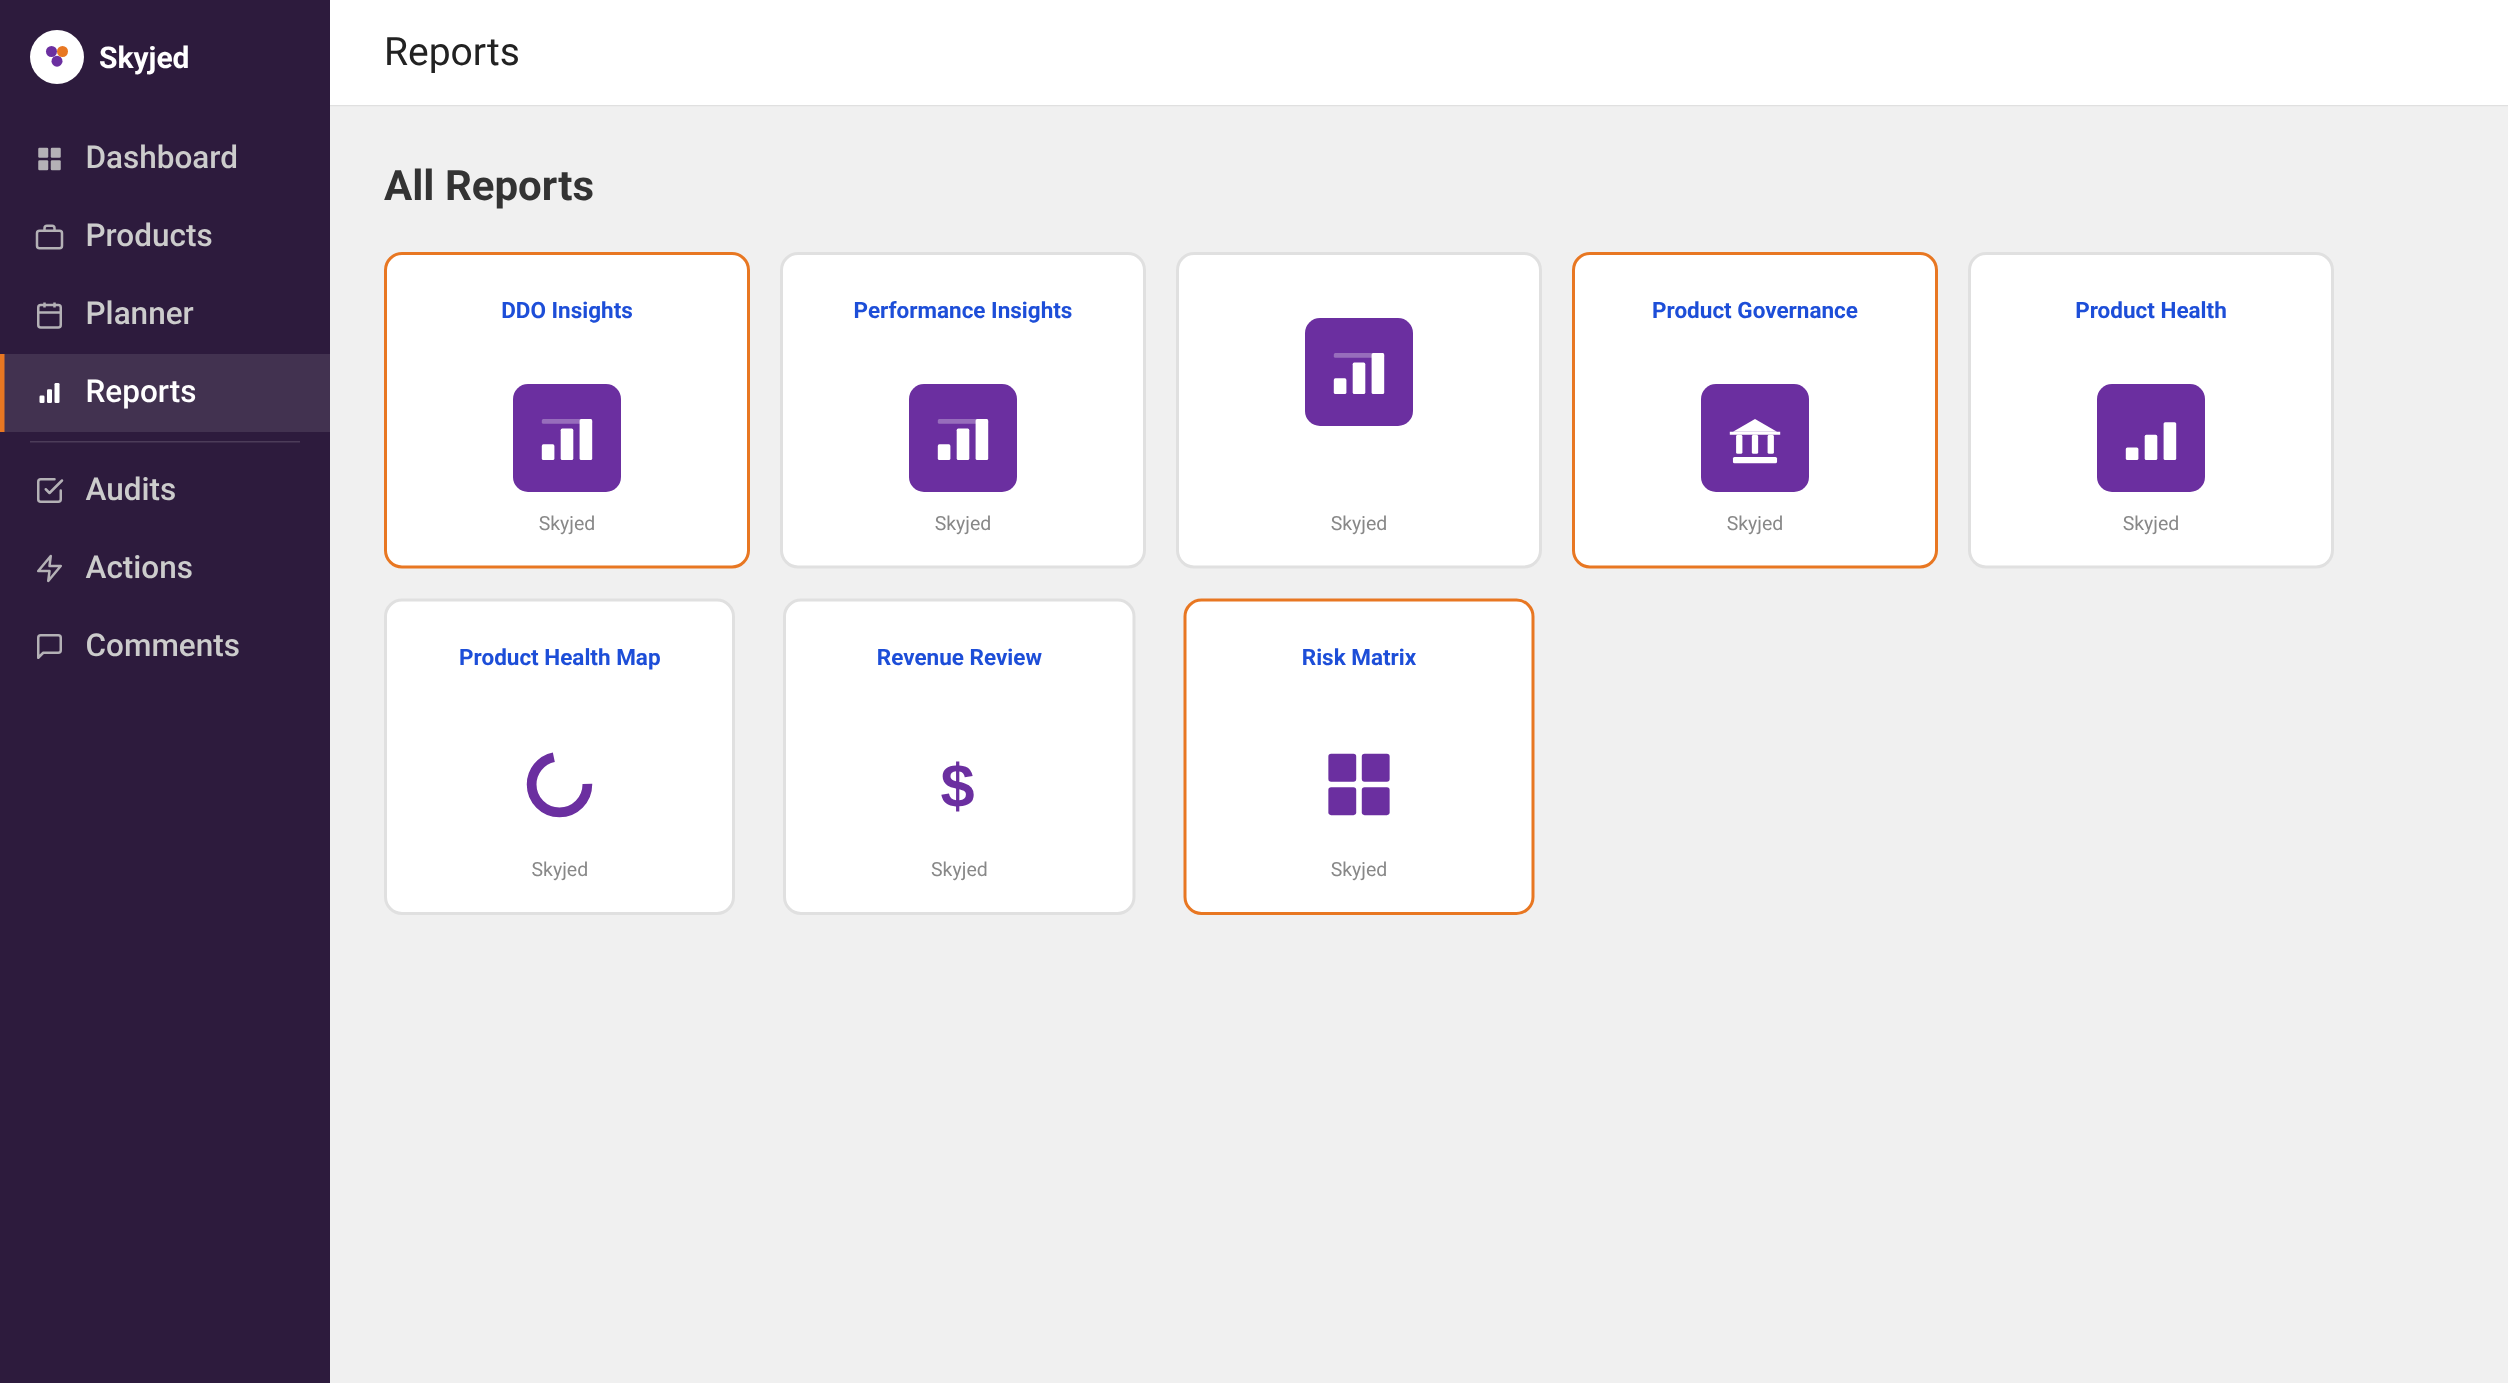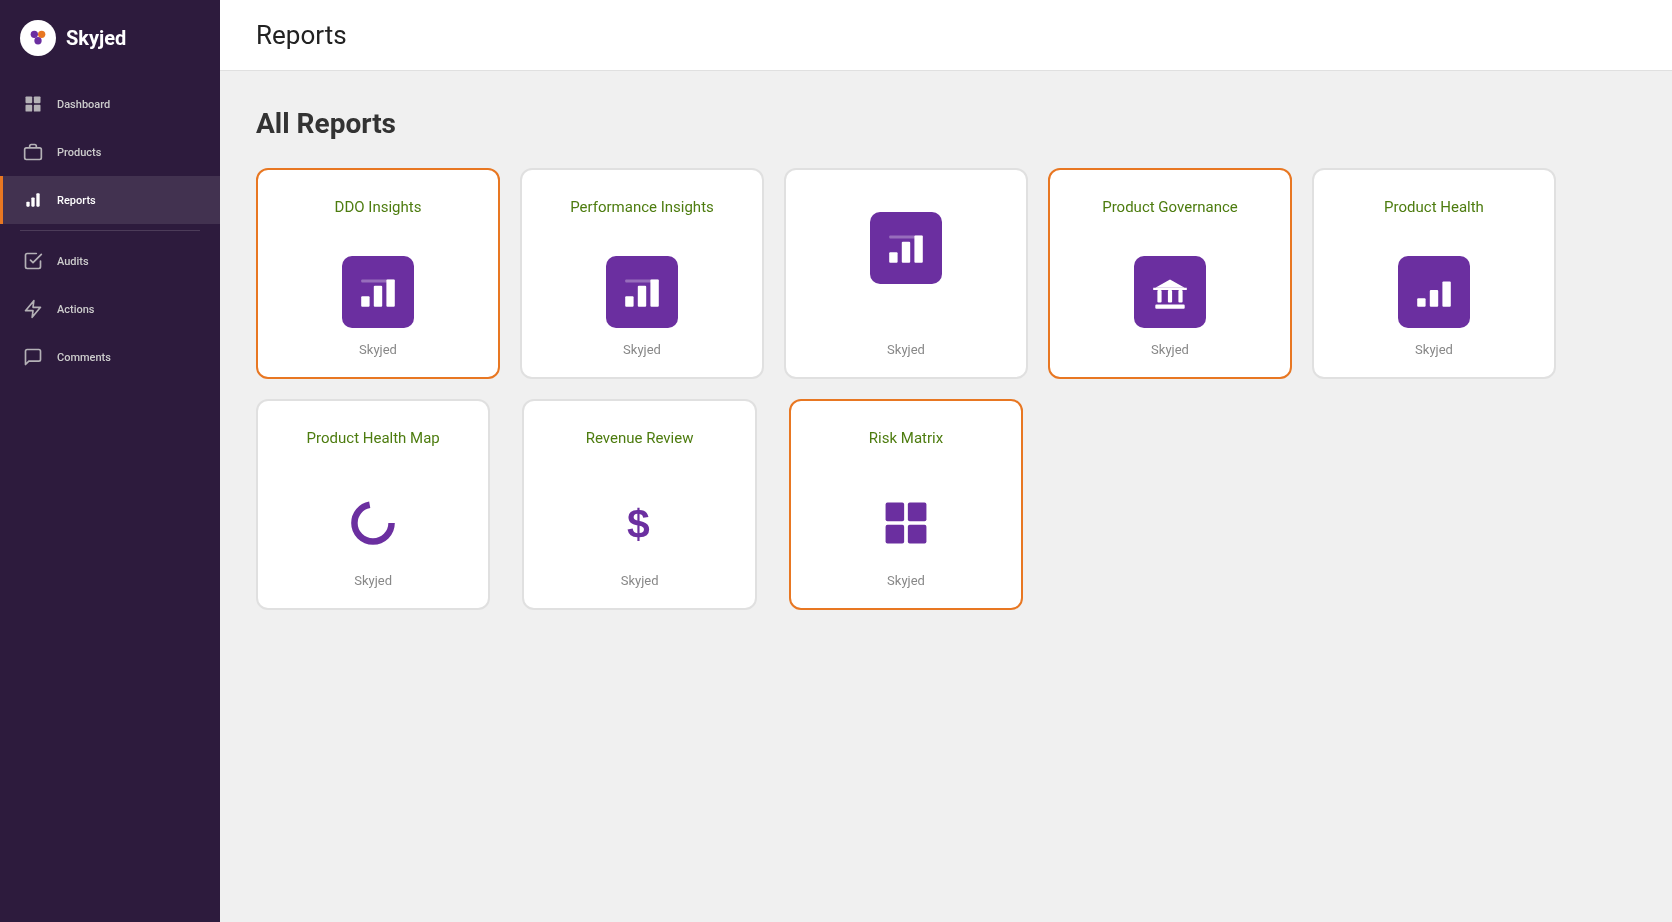--- a/index.html
+++ b/index.html
@@ -42,21 +42,21 @@
       flex-direction: column;
       flex: 1;
     }
     .nav-item {
       display: flex;
       align-items: center;
       gap: 14px;
       padding: 14px 20px;
       color: #ccc;
       cursor: pointer;
-      font-size: 11px;
+      font-size: 21px;
       font-weight: 500;
       border-left: 3px solid transparent;
       transition: background 0.15s;
     }
     .nav-item.active {
       color: white;
       background: rgba(255,255,255,0.1);
       border-left: 3px solid #e87722;
     }
     .nav-item .nav-icon { width: 20px; height: 20px; flex-shrink: 0; opacity: 0.85; }
@@ -114,22 +114,22 @@
       cursor: pointer;
       transition: border-color 0.15s;
       min-height: 200px;
       justify-content: space-between;
     }
     .report-card.highlighted {
       border: 2.5px solid #e87722;
     }
     .card-title {
       font-size: 15px;
-      font-weight: 400;
-      color: #4d7c0f;
+      font-weight: 700;
+      color: #1d4ed8;
       text-align: center;
       line-height: 1.3;
       min-height: 44px;
       display: flex;
       align-items: flex-start;
       justify-content: center;
     }
     .card-icon-area {
       width: 72px;
       height: 72px;
@@ -179,20 +179,29 @@
     </div>
 
     <div class="nav-item">
       <svg class="nav-icon" viewBox="0 0 24 24" fill="none" xmlns="http://www.w3.org/2000/svg">
         <rect x="2" y="7" width="20" height="14" rx="2" stroke="currentColor" stroke-width="2" fill="none"></rect>
         <path d="M16 7V5a2 2 0 00-2-2h-4a2 2 0 00-2 2v2" stroke="currentColor" stroke-width="2" fill="none"></path>
       </svg>
       <span>Products</span>
     </div>
 
+    <div class="nav-item">
+      <svg class="nav-icon" viewBox="0 0 24 24" fill="none" xmlns="http://www.w3.org/2000/svg">
+        <rect x="3" y="4" width="18" height="18" rx="2" stroke="currentColor" stroke-width="2" fill="none"></rect>
+        <line x1="16" y1="2" x2="16" y2="6" stroke="currentColor" stroke-width="2"></line>
+        <line x1="8" y1="2" x2="8" y2="6" stroke="currentColor" stroke-width="2"></line>
+        <line x1="3" y1="10" x2="21" y2="10" stroke="currentColor" stroke-width="2"></line>
+      </svg>
+      <span>Planner</span>
+    </div>
 
     <div class="nav-item active">
       <svg class="nav-icon" viewBox="0 0 24 24" fill="currentColor" xmlns="http://www.w3.org/2000/svg">
         <rect x="4" y="14" width="4" height="6" rx="1"></rect>
         <rect x="10" y="9" width="4" height="11" rx="1"></rect>
         <rect x="16" y="4" width="4" height="16" rx="1"></rect>
       </svg>
       <span>Reports</span>
     </div>
 

